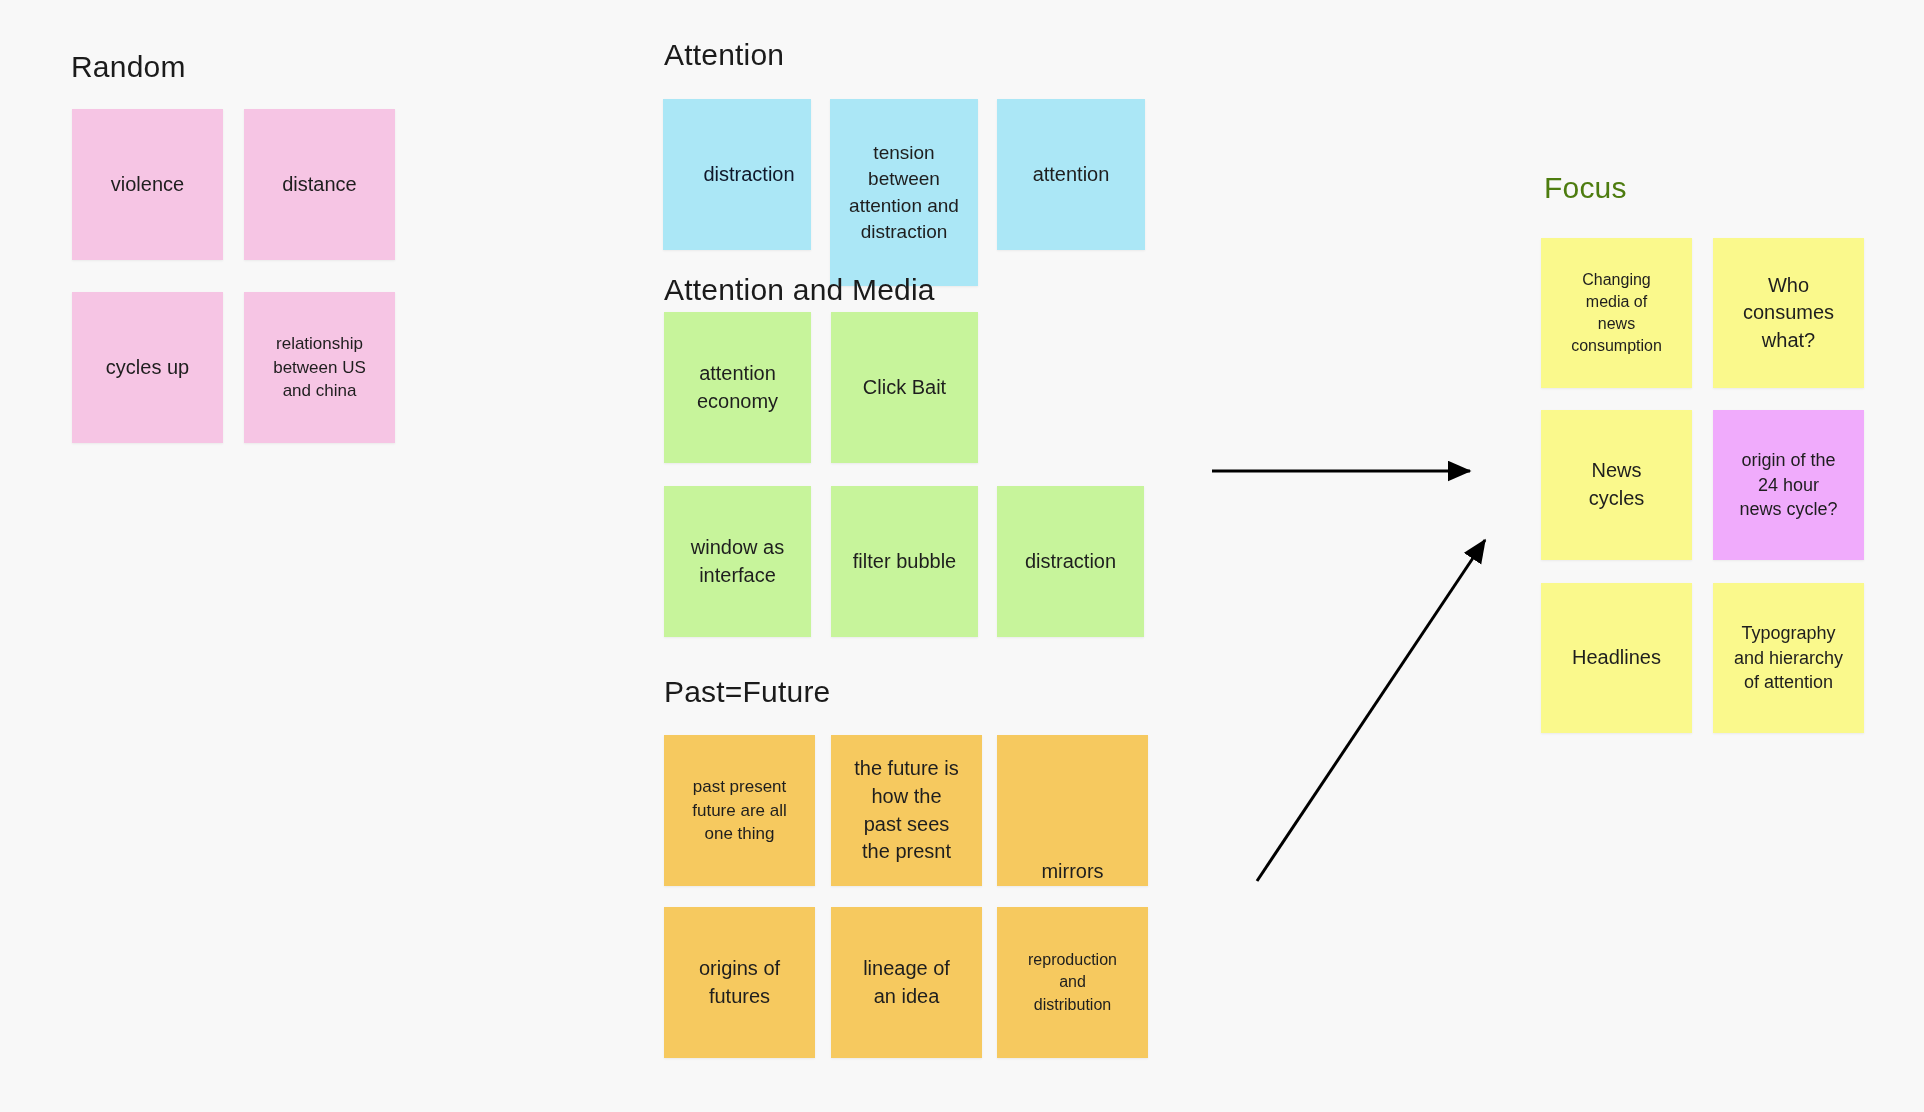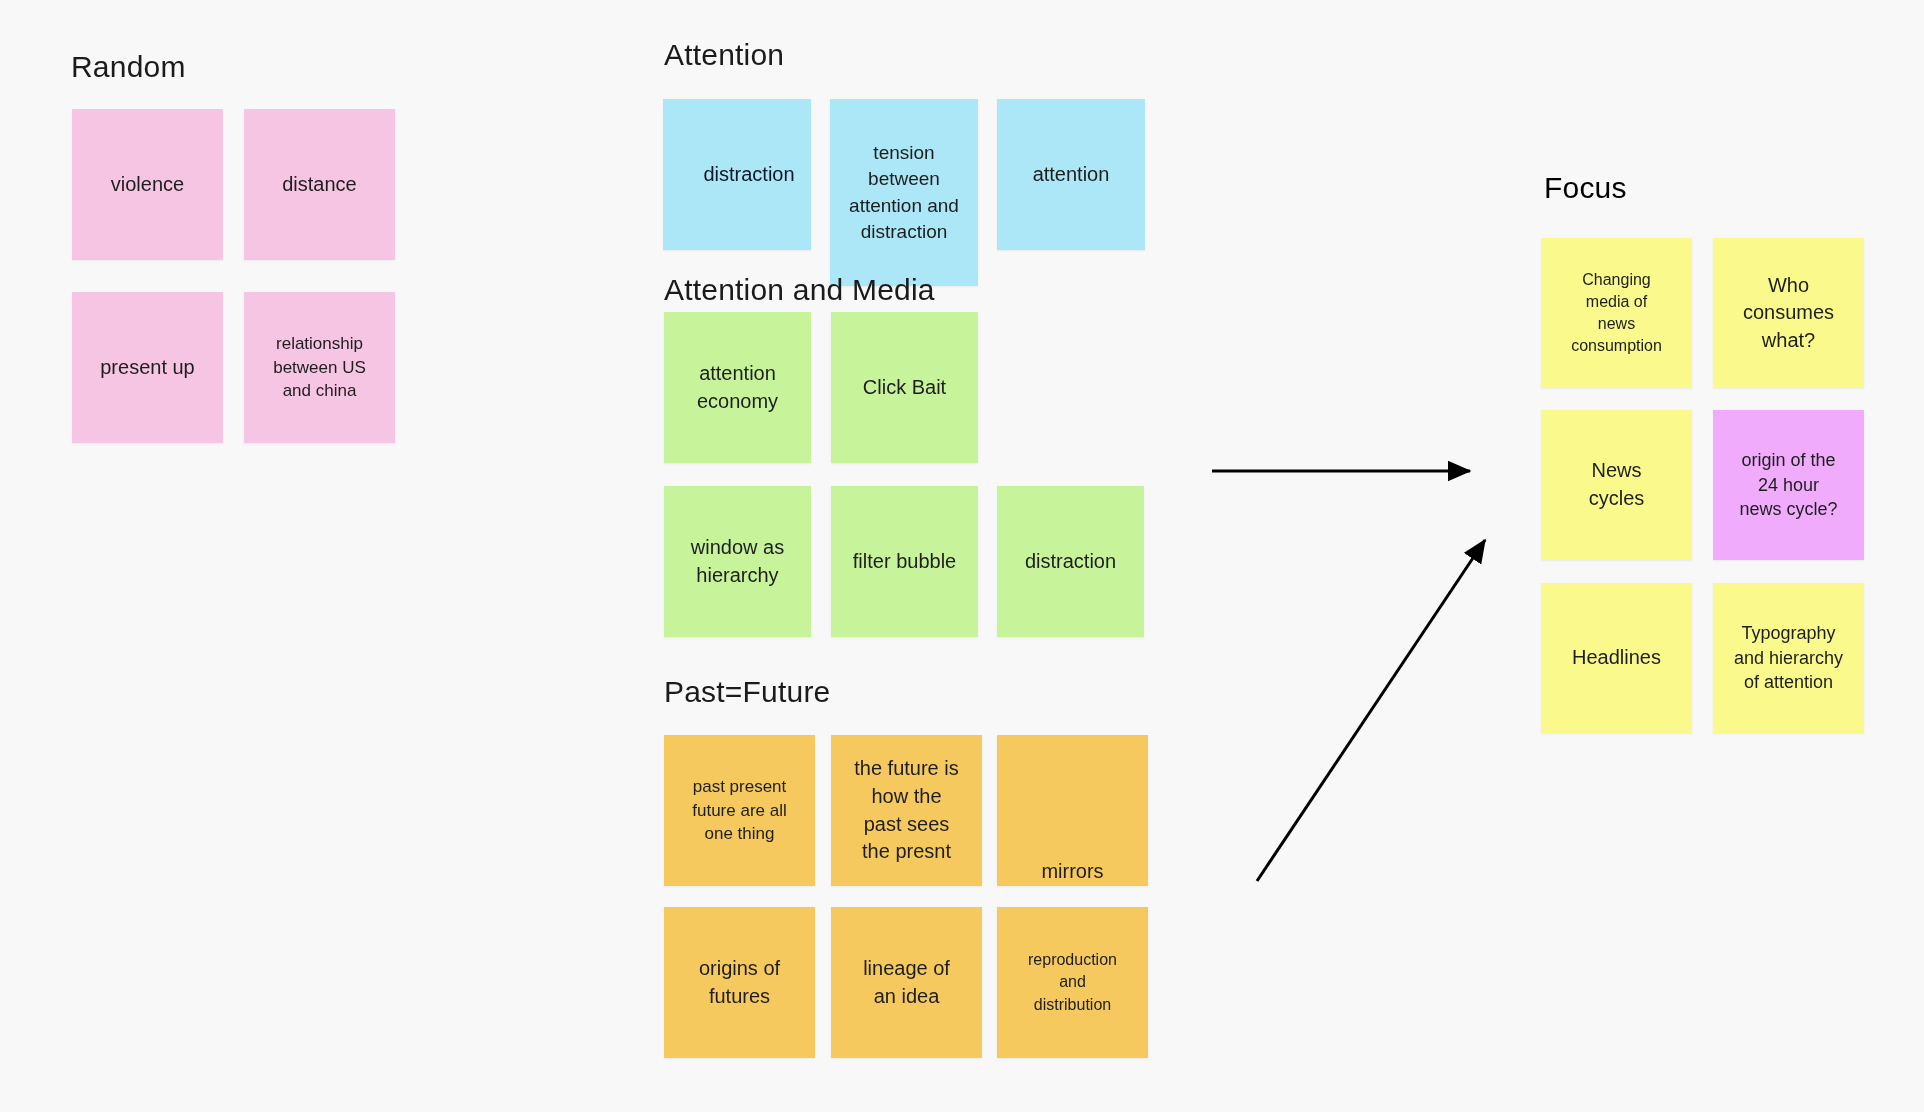--- a/index.html
+++ b/index.html
@@ -62,21 +62,21 @@
   <div id="groups-root">
       <section class="group">
         <div class="group-title" style="left: 71px; top: 52px; color: rgb(27, 27, 27);">Random</div>
         <div class="sticky-note" style="left: 72px; top: 109px; width: 151px; height: 151px; background: rgb(246, 197, 228); font-size: 20px; color: rgb(30, 30, 30);">
           <span class="note-text">violence</span>
         </div>
         <div class="sticky-note" style="left: 244px; top: 109px; width: 151px; height: 151px; background: rgb(246, 197, 228); font-size: 20px; color: rgb(30, 30, 30);">
           <span class="note-text">distance</span>
         </div>
         <div class="sticky-note" style="left: 72px; top: 292px; width: 151px; height: 151px; background: rgb(246, 197, 228); font-size: 20px; color: rgb(30, 30, 30);">
-          <span class="note-text">present up</span>
+          <span class="note-text">cycles up</span>
         </div>
         <div class="sticky-note" style="left: 244px; top: 292px; width: 151px; height: 151px; background: rgb(246, 197, 228); font-size: 17px; color: rgb(30, 30, 30);">
           <span class="note-text" style="width: 105px;">relationship between US and china</span>
         </div>
       </section>
       <section class="group">
         <div class="group-title" style="left: 664px; top: 40px; color: rgb(27, 27, 27);">Attention</div>
         <div class="sticky-note" style="left: 663px; top: 99px; width: 148px; height: 151px; background: rgb(171, 231, 246); font-size: 20px; color: #0f172a; padding-left: 24px;">
           <span class="note-text">distraction</span>
         </div>
@@ -89,21 +89,21 @@
       </section>
       <section class="group">
         <div class="group-title" style="left: 664px; top: 275px; color: rgb(27, 27, 27);">Attention and Media</div>
         <div class="sticky-note" style="left: 664px; top: 312px; width: 147px; height: 151px; background: rgb(199, 244, 155); font-size: 20px; color: rgb(30, 30, 30);">
           <span class="note-text">attention economy</span>
         </div>
         <div class="sticky-note" style="left: 831px; top: 312px; width: 147px; height: 151px; background: rgb(199, 244, 155); font-size: 20px; color: rgb(30, 30, 30);">
           <span class="note-text">Click Bait</span>
         </div>
         <div class="sticky-note" style="left: 664px; top: 486px; width: 147px; height: 151px; background: rgb(199, 244, 155); font-size: 20px; color: rgb(30, 30, 30);">
-          <span class="note-text" style="width: 110px;">window as hierarchy</span>
+          <span class="note-text" style="width: 110px;">window as interface</span>
         </div>
         <div class="sticky-note" style="left: 831px; top: 486px; width: 147px; height: 151px; background: rgb(199, 244, 155); font-size: 20px; color: rgb(30, 30, 30);">
           <span class="note-text">filter bubble</span>
         </div>
         <div class="sticky-note" style="left: 997px; top: 486px; width: 147px; height: 151px; background: rgb(199, 244, 155); font-size: 20px; color: rgb(30, 30, 30);">
           <span class="note-text">distraction</span>
         </div>
       </section>
       <section class="group">
         <div class="group-title" style="left: 664px; top: 677px; color: rgb(27, 27, 27);">Past=Future</div>
@@ -120,21 +120,21 @@
           <span class="note-text" style="width: 100px;">origins of futures</span>
         </div>
         <div class="sticky-note" style="left: 831px; top: 907px; width: 151px; height: 151px; background: rgb(246, 201, 95); font-size: 20px; color: rgb(30, 30, 30);">
           <span class="note-text" style="width: 100px;">lineage of an idea</span>
         </div>
         <div class="sticky-note" style="left: 997px; top: 907px; width: 151px; height: 151px; background: rgb(246, 201, 95); font-size: 16px; color: rgb(30, 30, 30);">
           <span class="note-text" style="width: 100px;">reproduction and distribution</span>
         </div>
       </section>
       <section class="group">
-        <div class="group-title" style="left: 1544px; top: 173px; color: #000000;">Focus</div>
+        <div class="group-title" style="left: 1544px; top: 173px; color: #4d7c0f;">Focus</div>
         <div class="sticky-note" style="left: 1541px; top: 238px; width: 151px; height: 150px; background: rgb(250, 249, 140); font-size: 16px; color: rgb(30, 30, 30);">
           <span class="note-text" style="width: 100px;">Changing media of news consumption</span>
         </div>
         <div class="sticky-note" style="left: 1713px; top: 238px; width: 151px; height: 150px; background: rgb(250, 249, 140); font-size: 20px; color: rgb(30, 30, 30);">
           <span class="note-text" style="width: 105px;">Who consumes what?</span>
         </div>
         <div class="sticky-note" style="left: 1541px; top: 410px; width: 151px; height: 150px; background: rgb(250, 249, 140); font-size: 20px; color: rgb(30, 30, 30);">
           <span class="note-text" style="width: 80px;">News cycles</span>
         </div>
         <div class="sticky-note" style="left: 1713px; top: 410px; width: 151px; height: 150px; background: #f0abfc; font-size: 18px; color: rgb(30, 30, 30);">

